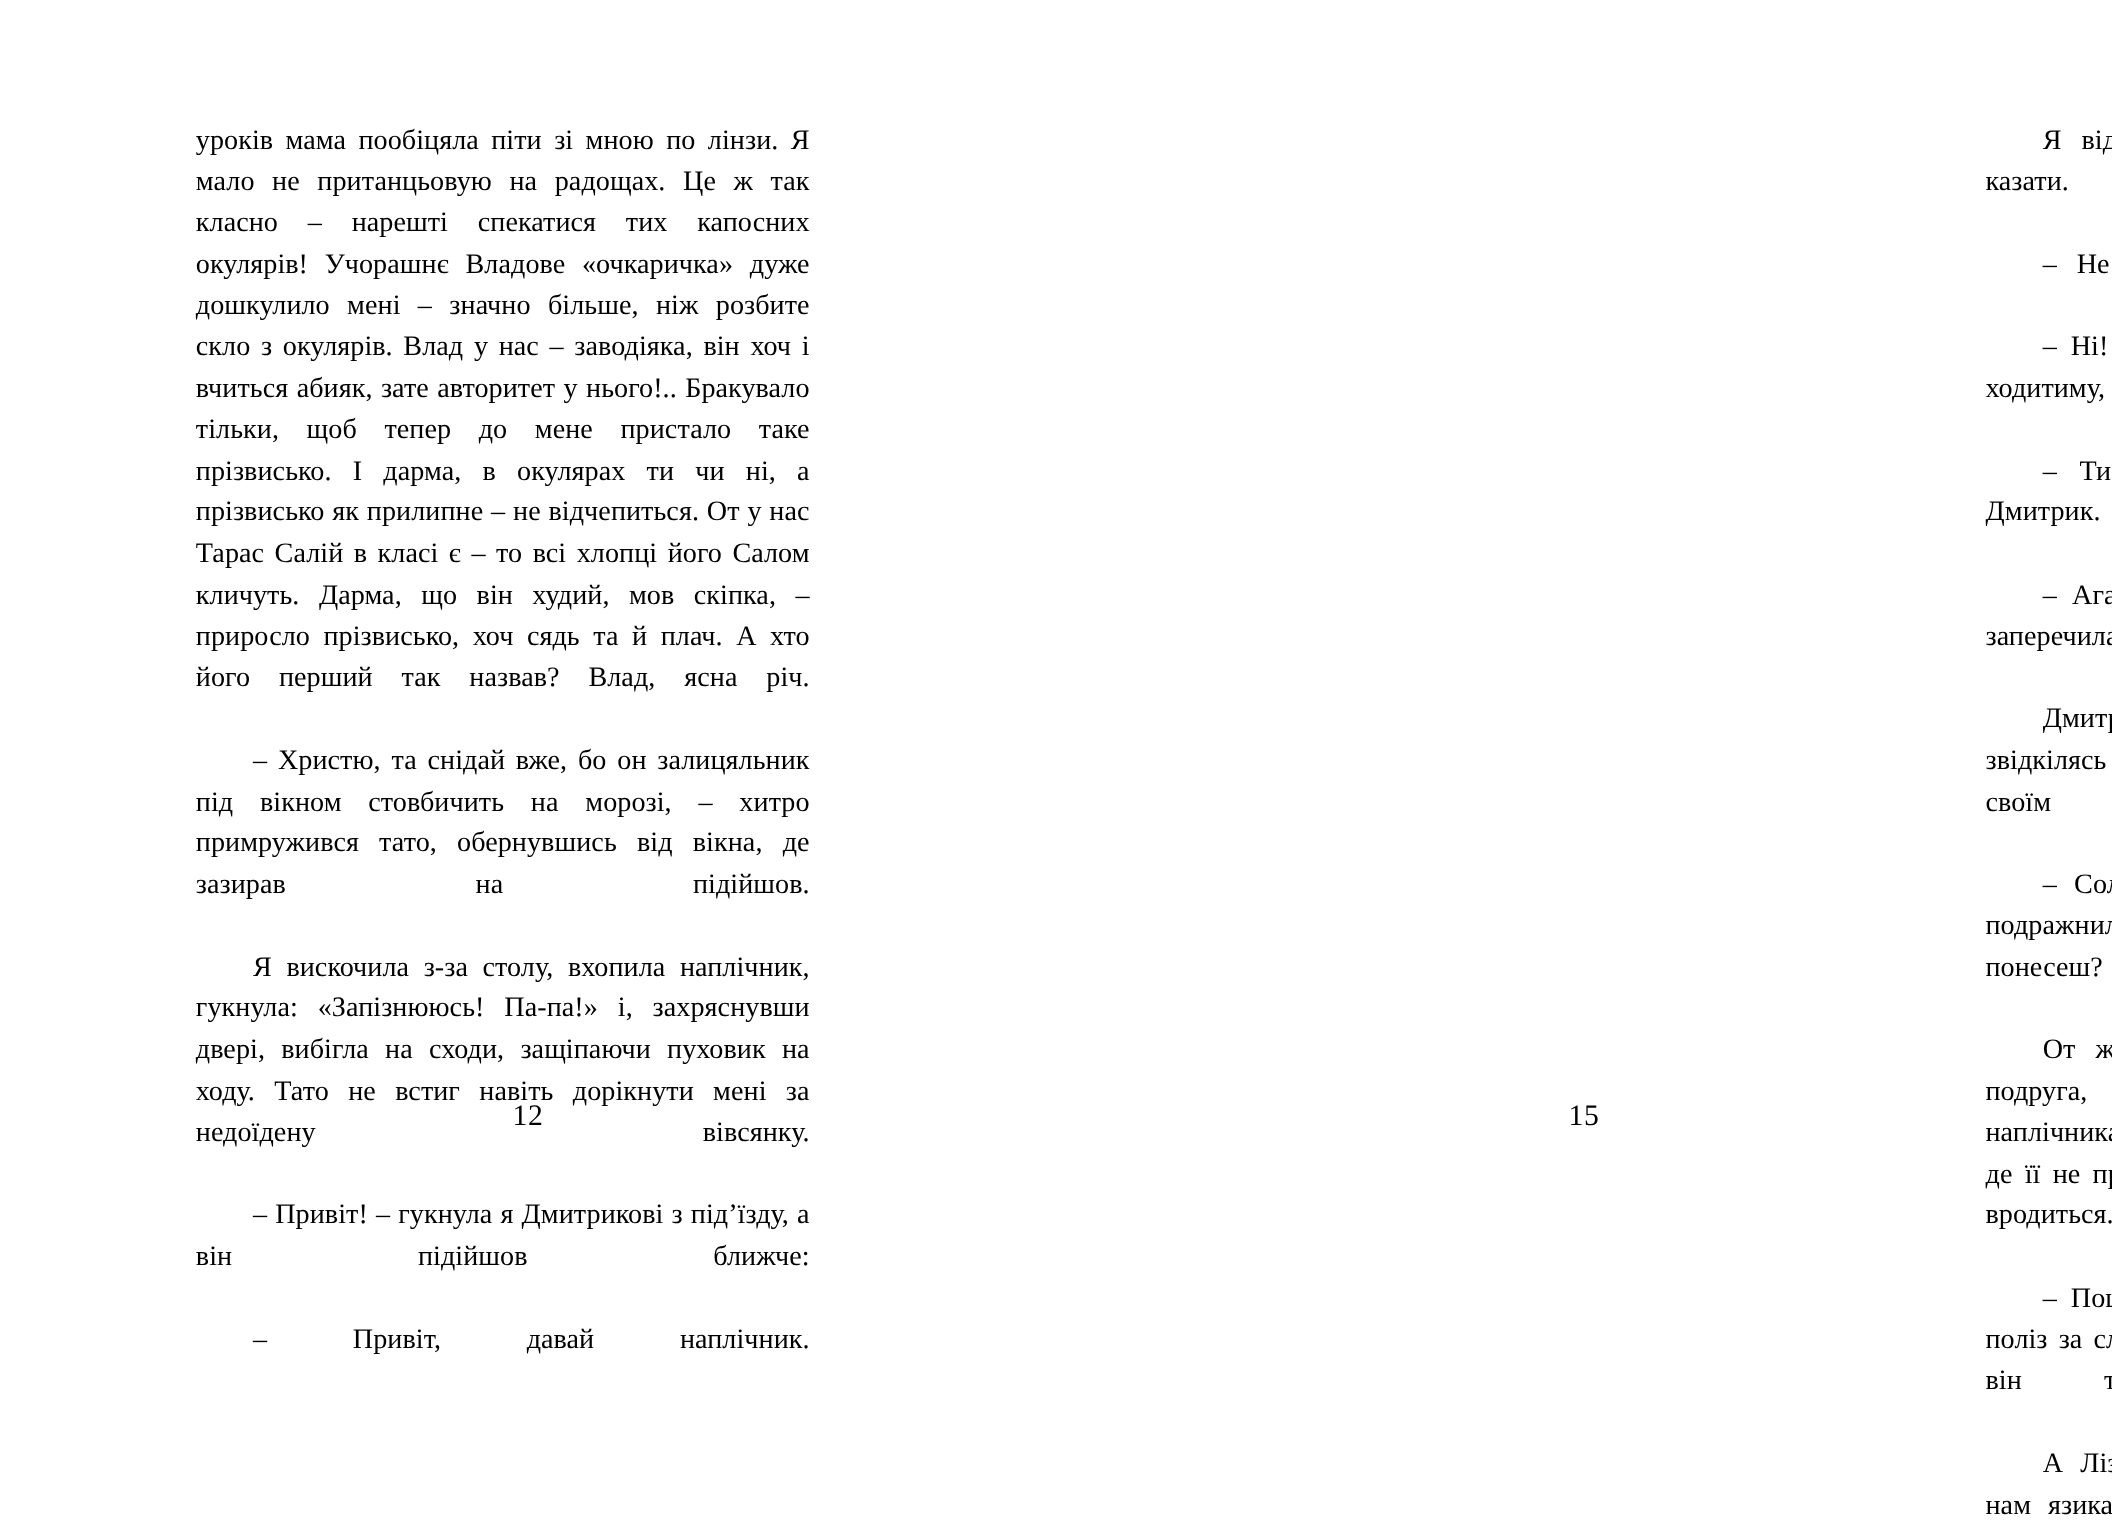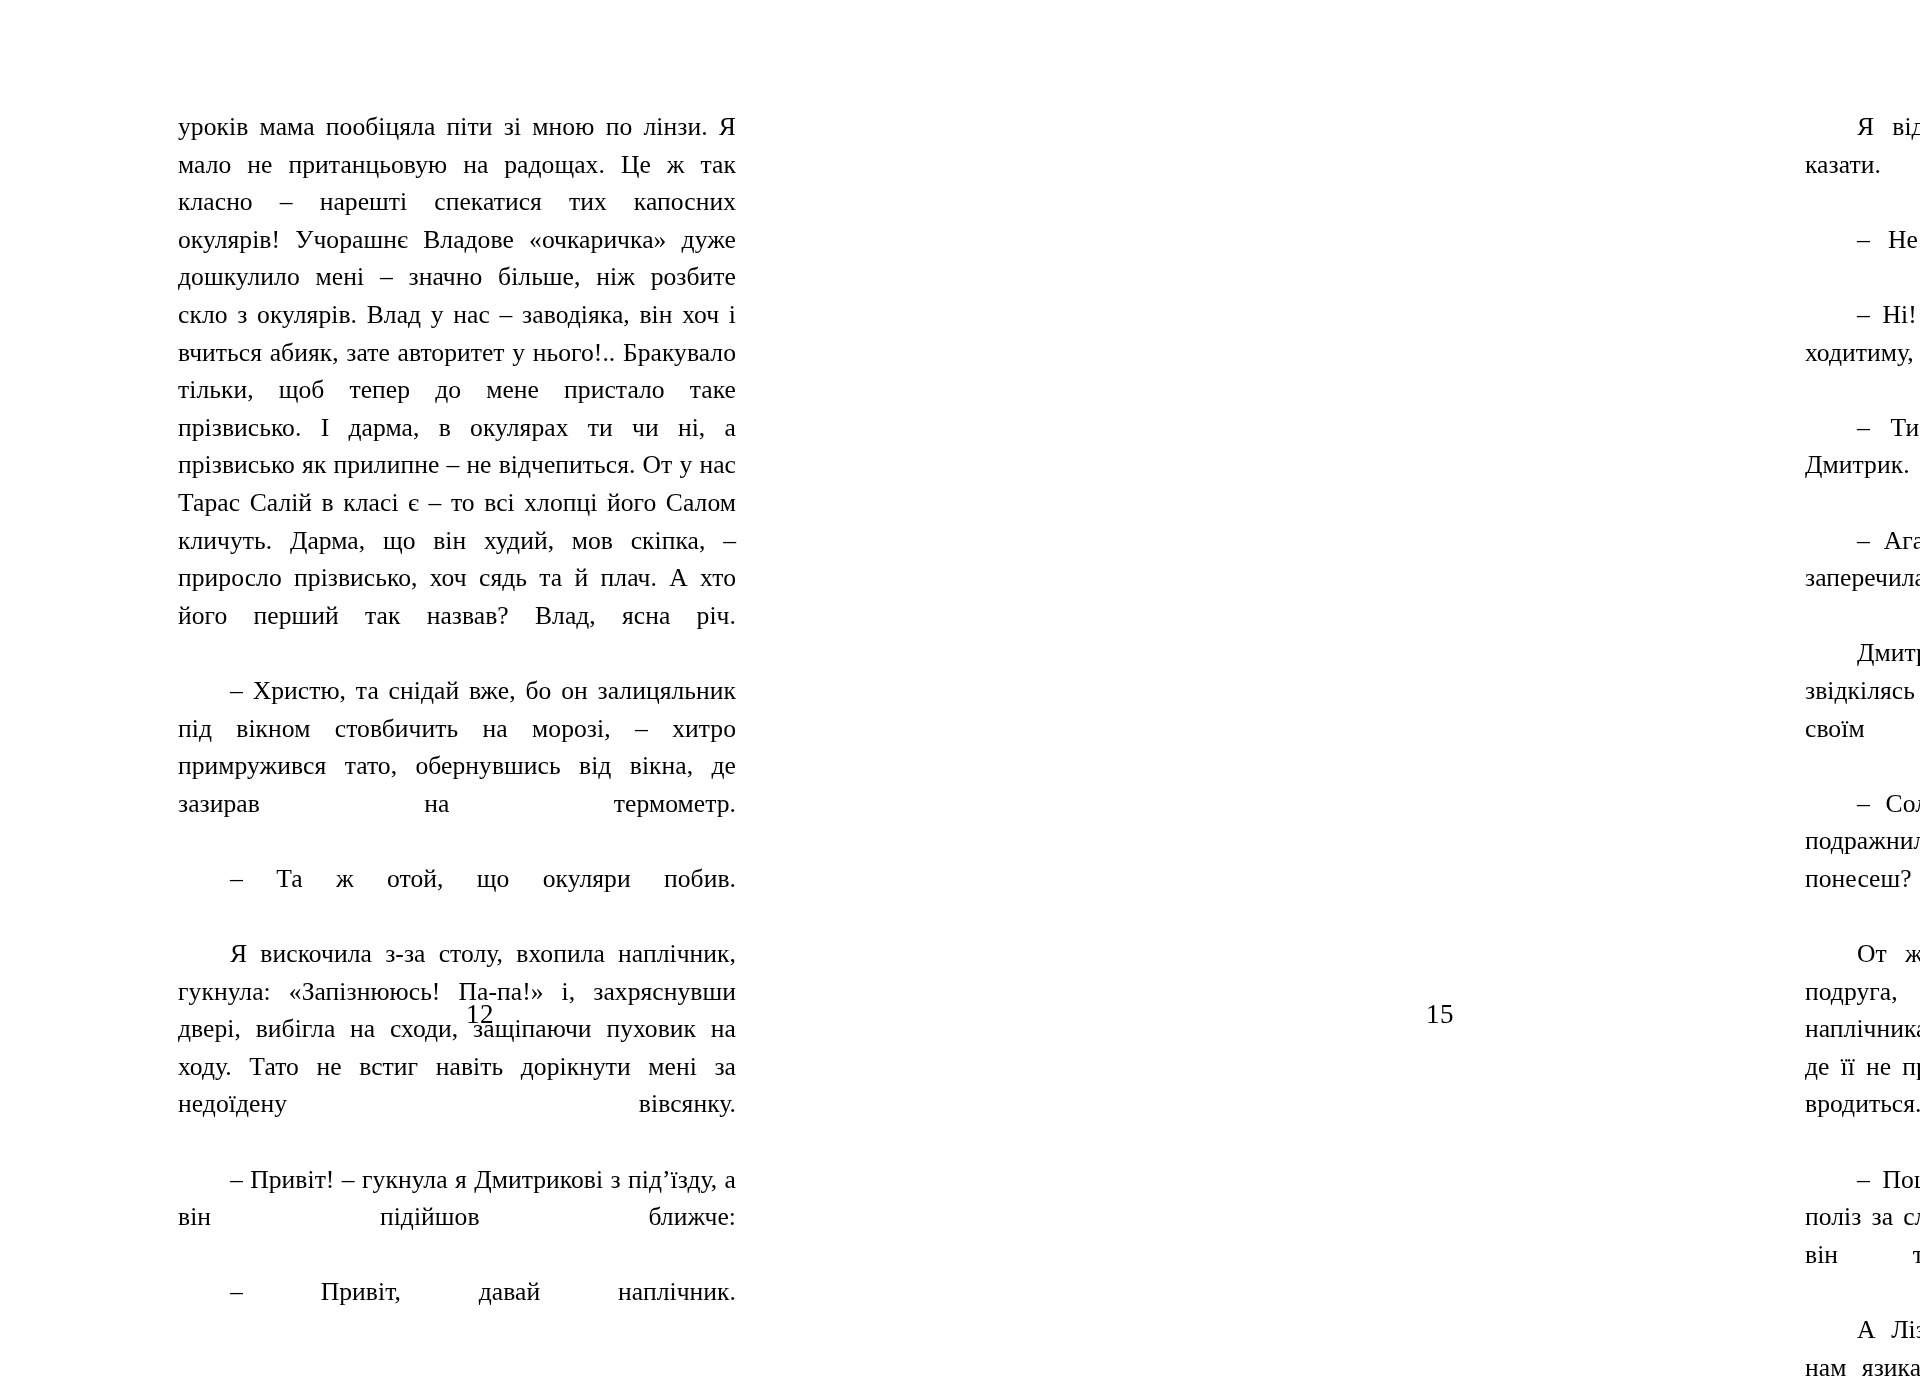--- a/index.html
+++ b/index.html
@@ -89,22 +89,21 @@
   }
 </style>
 </head>
 <body>
 
 <div class="spread">
 
   <div class="page page-left">
     <div class="textblock">
       <p class="cont">уроків мама пообіцяла піти зі мною по лінзи. Я мало не пританцьовую на радощах. Це ж так класно – нарешті спекатися тих капосних окулярів! Учорашнє Владове «очкаричка» дуже дошкулило мені – значно більше, ніж розбите скло з окулярів. Влад у нас – заводіяка, він хоч і вчиться абияк, зате авторитет у нього!.. Бракувало тільки, щоб тепер до мене пристало таке прізвисько. І дарма, в окулярах ти чи ні, а прізвисько як прилипне – не відчепиться. От у нас Тарас Салій в класі є – то всі хлопці його Салом кличуть. Дарма, що він худий, мов скіпка, – приросло прізвисько, хоч сядь та й плач. А хто його перший так назвав? Влад, ясна річ.</p>
-      <p class="indent">– Христю, та снідай вже, бо он залицяльник під вікном стовбичить на морозі, – хитро примружився тато, обернувшись від вікна, де зазирав на термометр.</p>
-      <p class="indent">– Та ж отой, що окуляри побив.</p>
+      <p class="indent">– Христю, та снідай вже, бо он залицяльник під вікном стовбичить на морозі, – хитро примружився тато, обернувшись від вікна, де зазирав на підійшов.</p>
       <p class="indent">Я вискочила з-за столу, вхопила наплічник, гукнула: «Запізнююсь! Па-па!» і, захряснувши двері, вибігла на сходи, защіпаючи пуховик на ходу. Тато не встиг навіть дорікнути мені за недоїдену вівсянку.</p>
       <p class="indent">– Привіт! – гукнула я Дмитрикові з під’їзду, а він підійшов ближче:</p>
       <p class="indent">– Привіт, давай наплічник.</p>
     </div>
     <div class="folio">12</div>
   </div>
 
   <div class="page page-right">
     <div class="textblock">
       <p class="indent">Я віддала і йшла поруч, не знаючи, що казати.</p>

